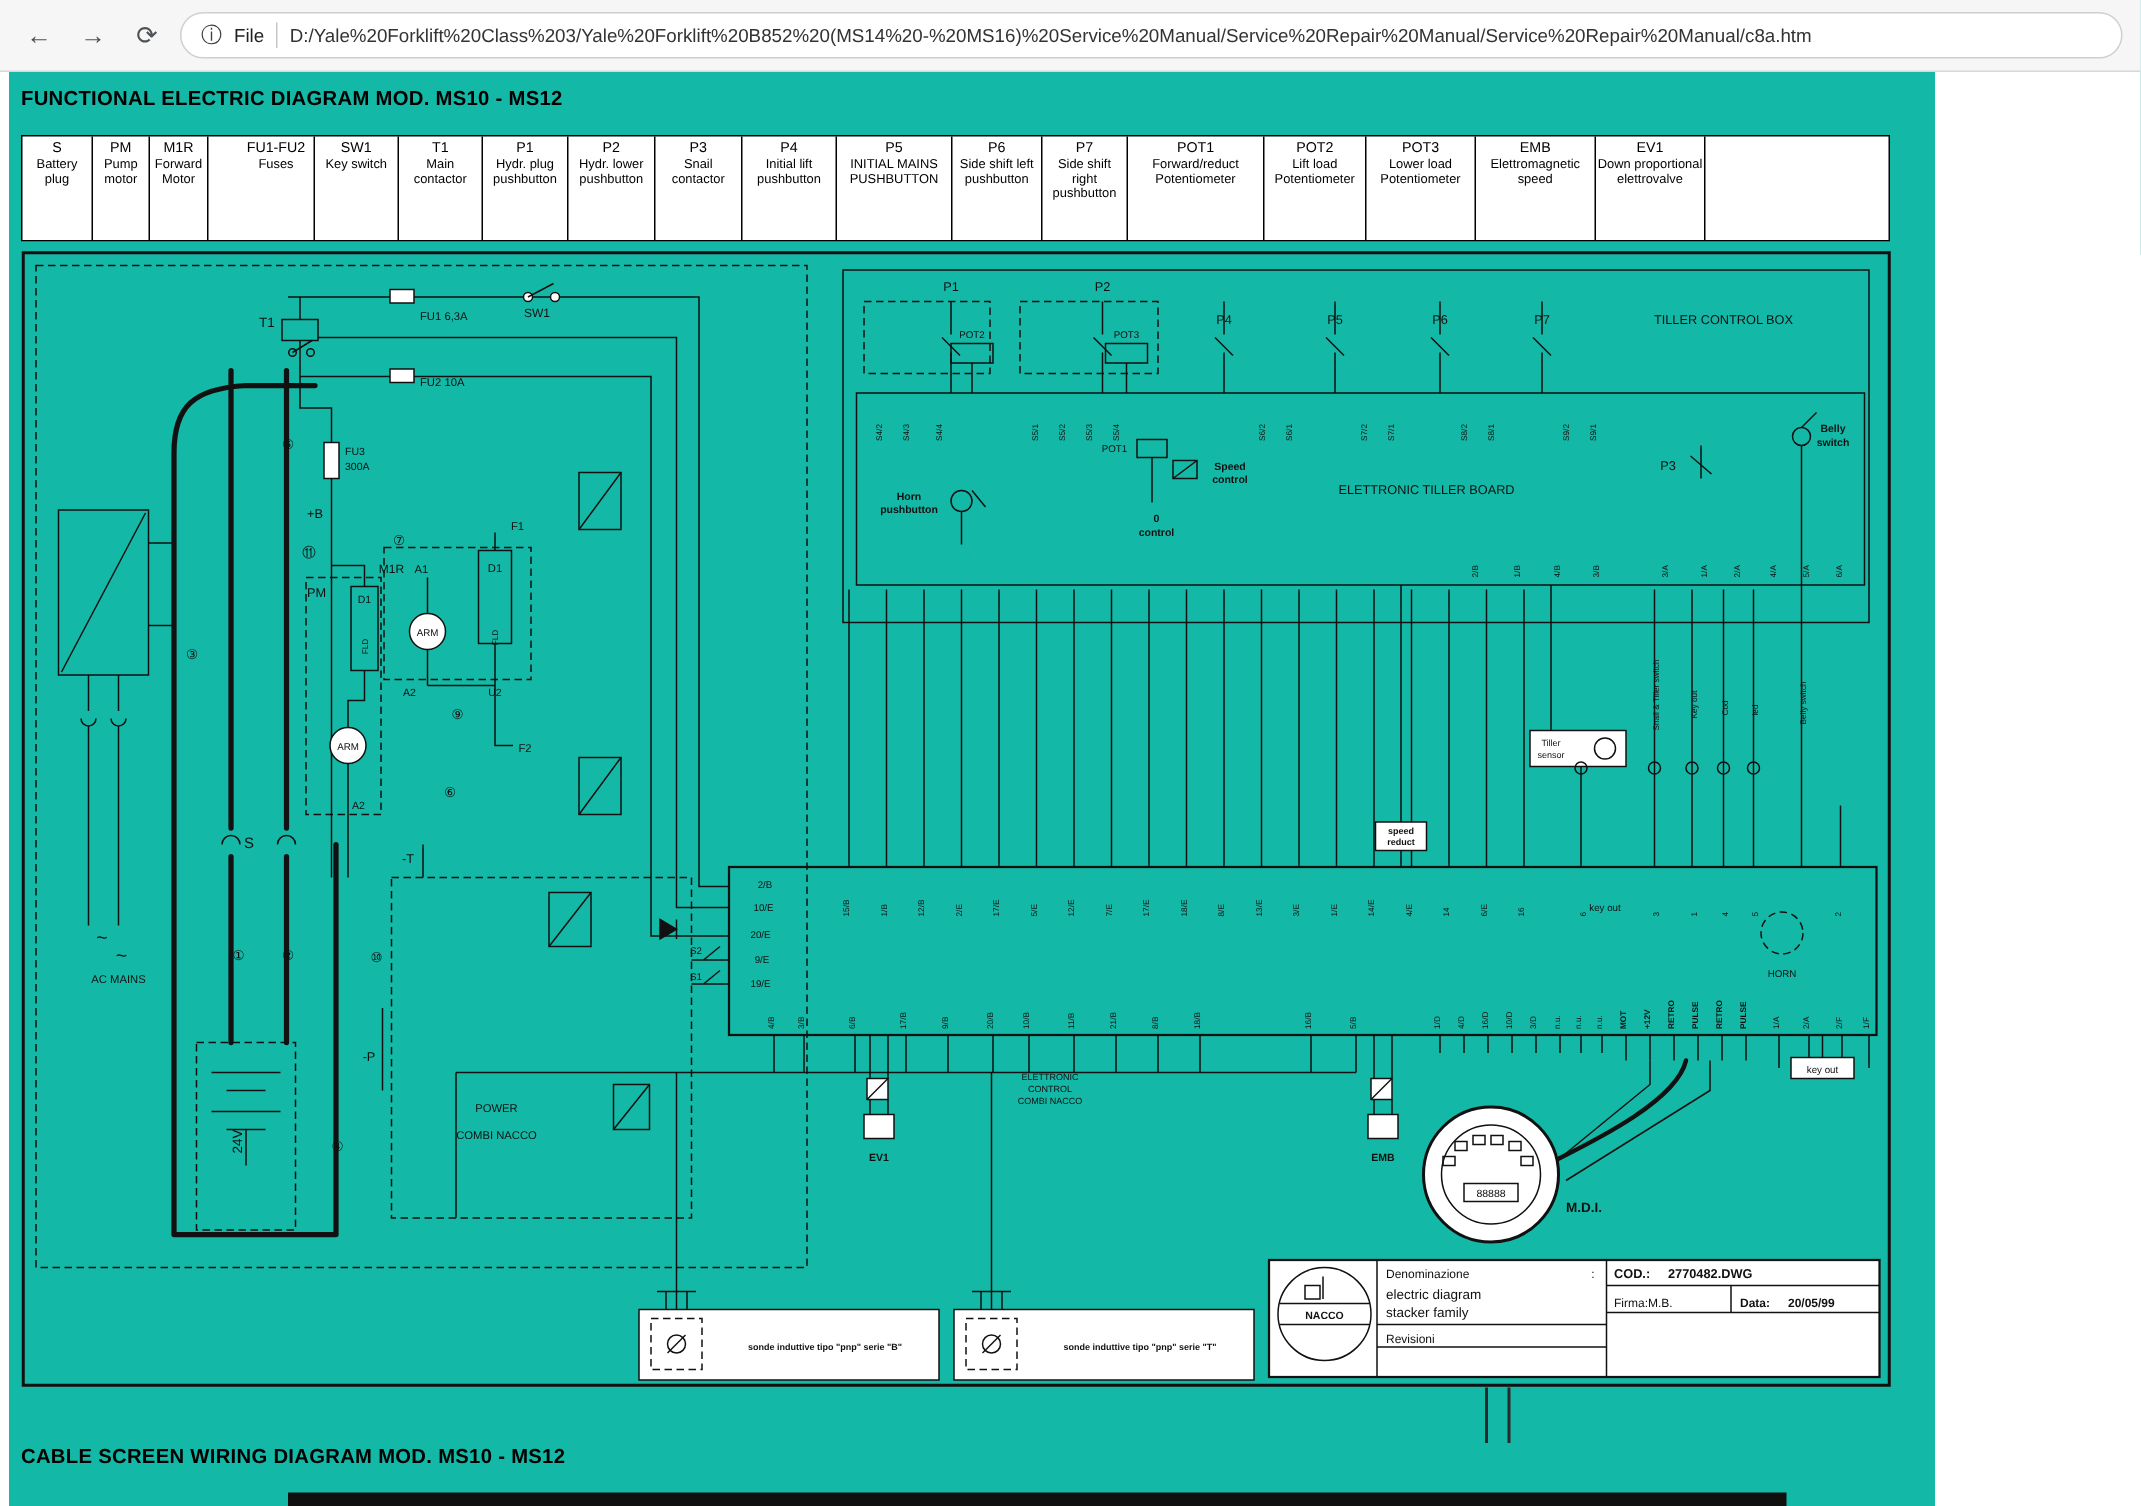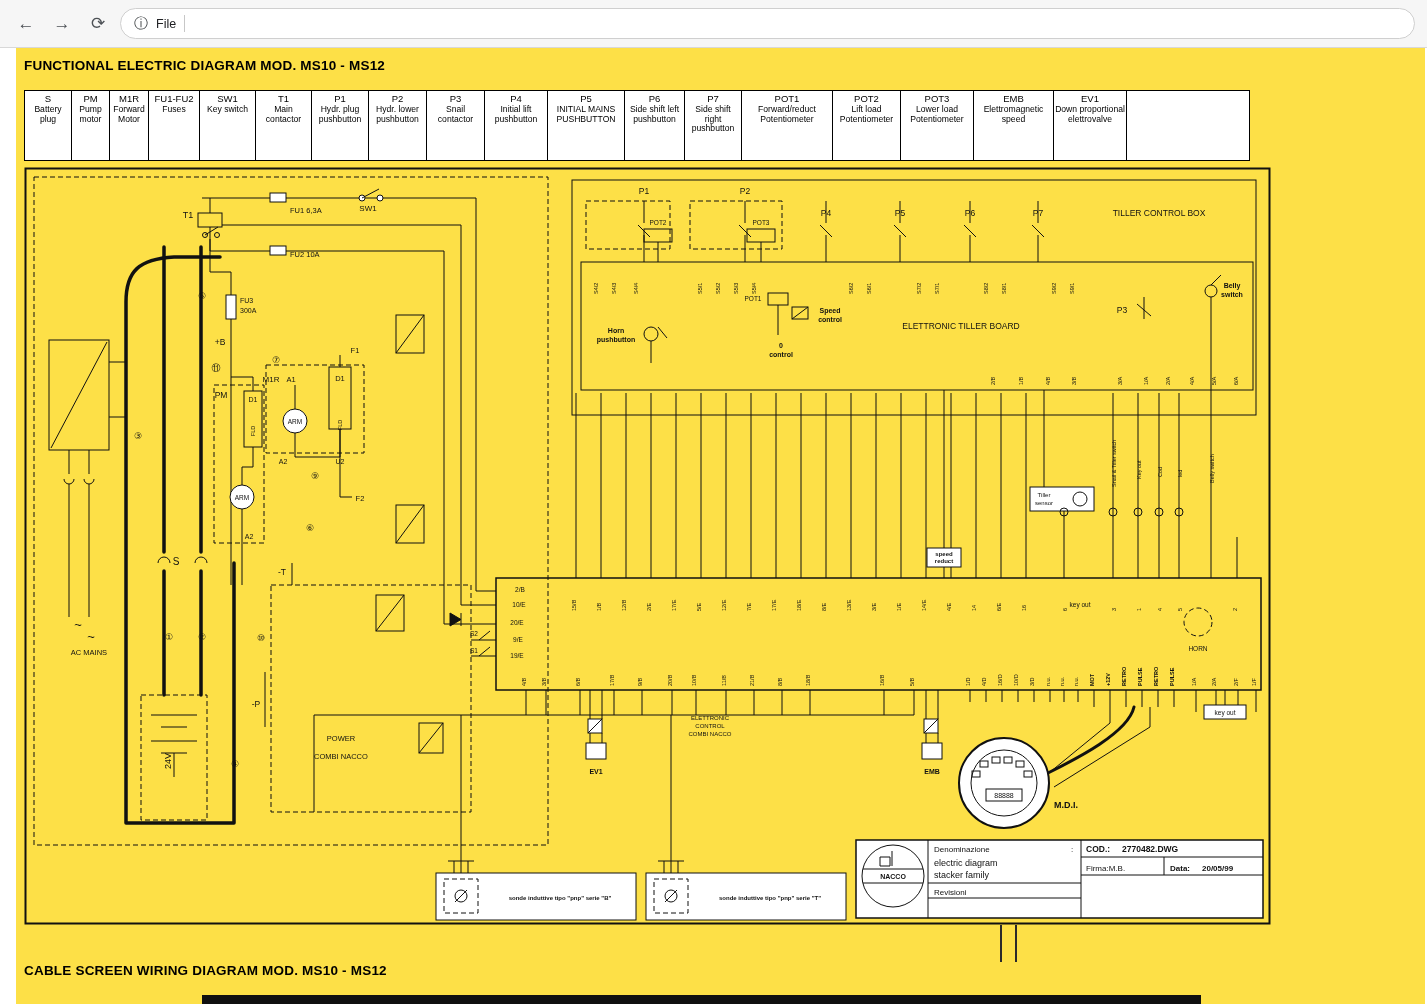--- a/index.html
+++ b/index.html
@@ -4,21 +4,21 @@
 <style>
   *{box-sizing:border-box;margin:0;padding:0}
   html,body{width:1427px;height:1004px;background:#fff;font-family:"Liberation Sans",sans-serif;position:relative;overflow:hidden}
   .toolbar{position:absolute;top:0;left:0;width:1427px;height:48px;background:#f6f6f6;border-bottom:1px solid #d8d8d8;display:flex;align-items:center;gap:8px;padding:0 12px}
   .navbtn{font-size:17px;color:#4d5156;width:28px;height:28px;display:flex;align-items:center;justify-content:center;border-radius:50%;cursor:pointer;user-select:none}
   .omnibox{flex:1;height:31px;background:#fff;border:1px solid #cfcfcf;border-radius:16px;display:flex;align-items:center;padding:0 13px;gap:8px;overflow:hidden}
   .info-icon{font-size:14px;color:#3c4043}
   .file-chip{font-size:12.5px;font-weight:normal;color:#202124;white-space:nowrap}
   .sep{width:1px;height:17px;background:#c7c7c7}
   .url{font-size:12.5px;color:#333;white-space:nowrap;overflow:hidden}
-  .page{position:absolute;top:48px;left:16px;width:1409px;height:956px;background:#fde047}
+  .page{position:absolute;top:48px;left:6px;width:1284px;height:956px;background:#14b8a6}
   .heading{position:absolute;font-size:13.5px;font-weight:bold;color:#000;letter-spacing:.2px;white-space:nowrap}
   #heading-top{left:8px;top:10px}
   #heading-bottom{left:8px;top:915px}
   .legend{position:absolute;left:8px;top:42px;height:71px;display:flex;border:1px solid #000;background:#fff}
   .lcell{border-right:1px solid #000;padding:2px 1px;text-align:center;height:100%;overflow:hidden}
   .lcell:last-child{border-right:none}
   .lcode{font-size:9.5px;margin-bottom:1px;white-space:nowrap}
   .ldesc{font-size:8.6px;line-height:1.12}
   .diagram{position:absolute;left:8px;top:119px;width:1247px;height:758px}
   .ds{stroke-dasharray:5,3}
@@ -31,40 +31,41 @@
 <body>
 
 <div class="toolbar">
   <span class="navbtn">←</span>
   <span class="navbtn">→</span>
   <span class="navbtn">⟳</span>
   <div class="omnibox">
     <span class="info-icon">ⓘ</span>
     <span class="file-chip">File</span>
     <span class="sep"></span>
+    <span class="url">D:/Yale%20Forklift%20Class%203/Yale%20Forklift%20B852%20(MS14%20-%20MS16)%20Service%20Manual/Service%20Repair%20Manual/Service%20Repair%20Manual/c8a.htm</span>
   </div>
 </div>
 
 <div class="page">
   <div class="heading" id="heading-top">FUNCTIONAL ELECTRIC DIAGRAM MOD. MS10 - MS12</div>
 
   <div class="legend" id="legend-row">
       <div class="lcell" style="width: 47px;">
         <div class="lcode">S</div>
         <div class="ldesc">Battery plug</div>
       </div>
       <div class="lcell" style="width: 38px;">
         <div class="lcode">PM</div>
         <div class="ldesc">Pump motor</div>
       </div>
       <div class="lcell" style="width: 39px;">
         <div class="lcode">M1R</div>
         <div class="ldesc">Forward Motor</div>
       </div>
-      <div class="lcell" style="width: 51px;">
+      <div class="lcell" style="width: 51px; margin-left: 20px;">
         <div class="lcode">FU1-FU2</div>
         <div class="ldesc">Fuses</div>
       </div>
       <div class="lcell" style="width: 56px;">
         <div class="lcode">SW1</div>
         <div class="ldesc">Key switch</div>
       </div>
       <div class="lcell" style="width: 56px;">
         <div class="lcode">T1</div>
         <div class="ldesc">Main contactor</div>

